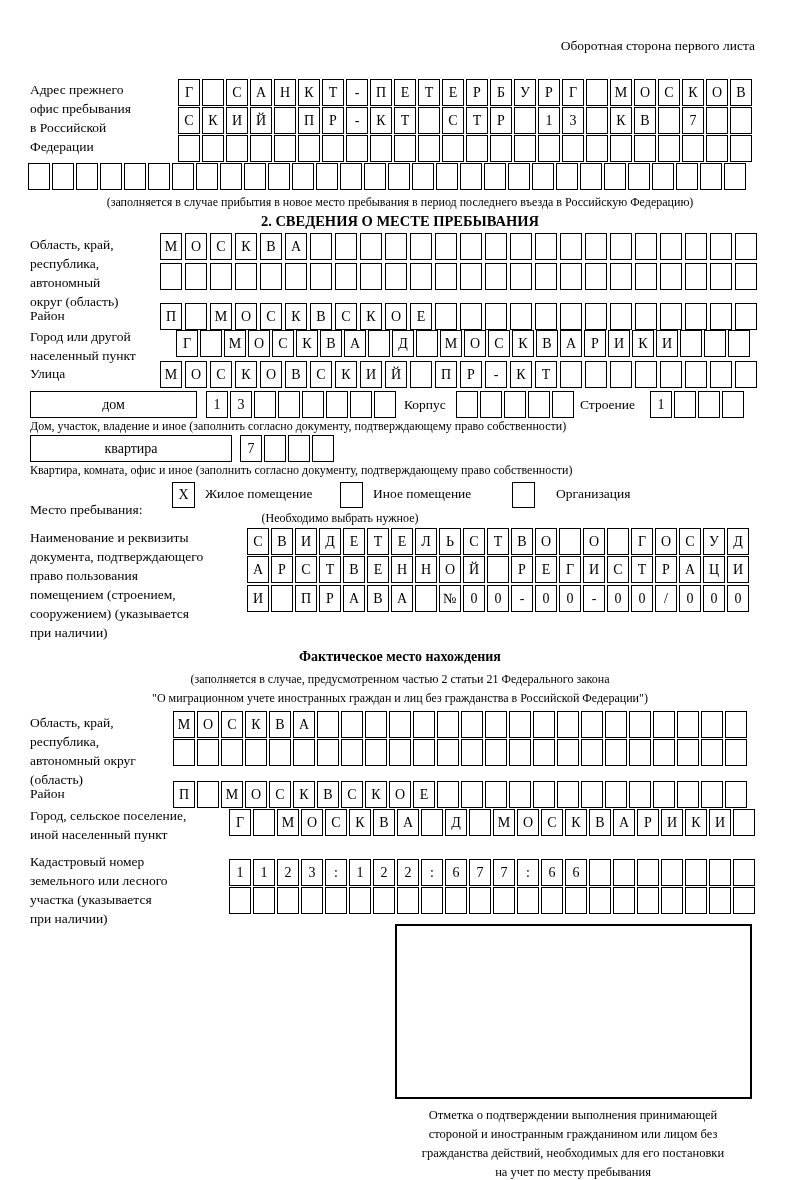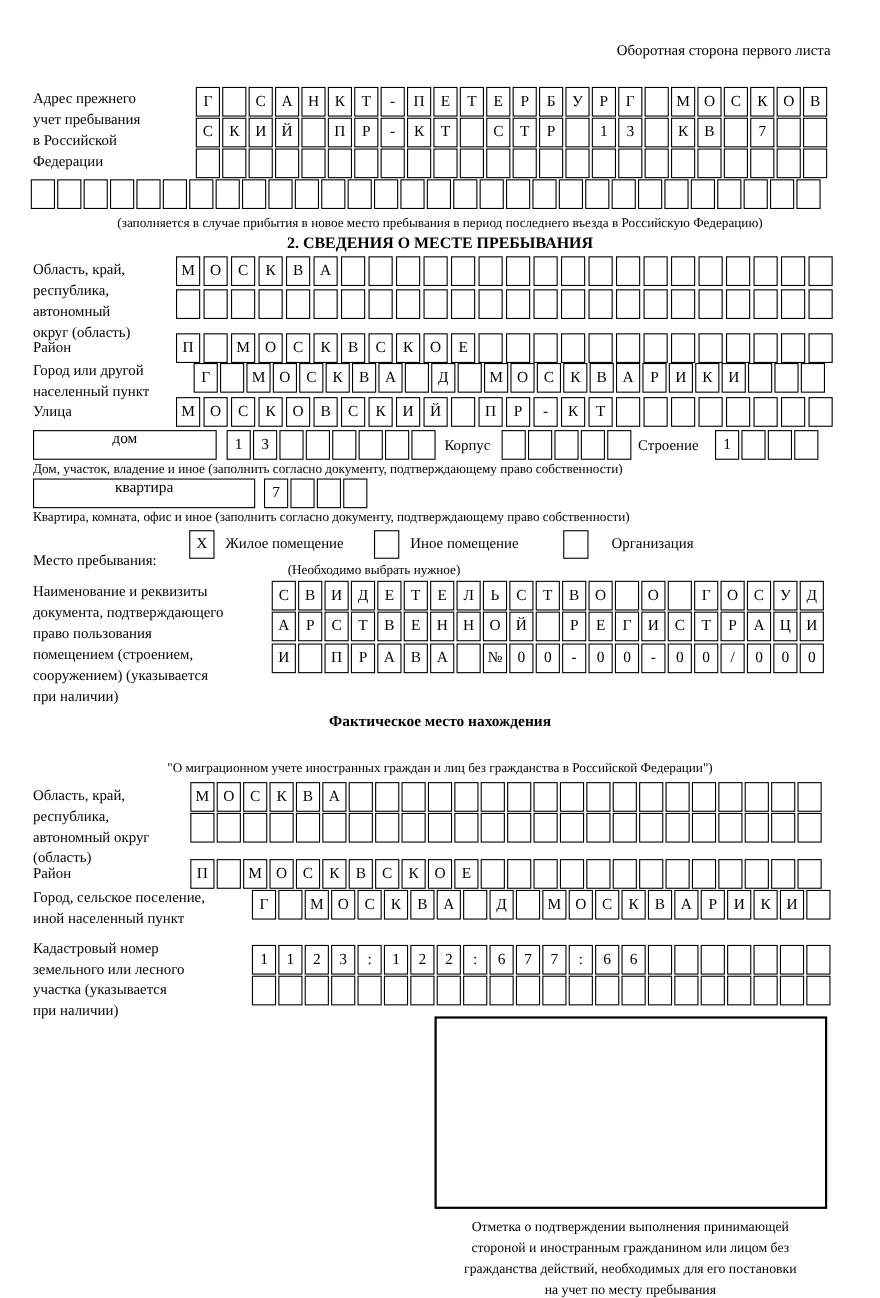--- a/index.html
+++ b/index.html
@@ -17,39 +17,39 @@
   .boxrow { position:absolute; display:flex; gap:2px; }
   .boxrow.g3 { gap:3px; }
   .cbox {
     flex:0 0 auto; width:22px; height:27px;
     border:1.8px solid #000; background:#fff;
     display:flex; align-items:center; justify-content:center;
     font-size:14px; font-family:"Liberation Serif", serif;
   }
   .wide-rect {
     border:1.8px solid #000; height:27px; background:#fff;
-    display:flex; justify-content:center; font-size:14px;
+    display:flex; align-items:center; justify-content:center; font-size:14px;
   }
   .checkbox {
     width:23px; height:26px; border:1.8px solid #000; background:#fff;
     display:flex; align-items:center; justify-content:center; font-size:14px;
   }
   .inline-label { font-size:13.5px; }
   .stamp-rect { border:2px solid #000; background:#fff; }
   .center { text-align:center; }
 </style>
 </head>
 <body>
 
 <div class="page">
 
   <div class="abs" style="top:22px; right:45px; font-size:13.5px;">Оборотная сторона первого листа</div>
 
   <div class="abs lbl" style="top:64px; left:30px; width:150px;">Адрес прежнего
-учет пребывания
+офис пребывания
 в Российской
 Федерации</div>
   <div class="boxrow" style="top:63px; left:178px;">
       <span class="cbox">Г</span>
       <span class="cbox"></span>
       <span class="cbox">С</span>
       <span class="cbox">А</span>
       <span class="cbox">Н</span>
       <span class="cbox">К</span>
       <span class="cbox">Т</span>
@@ -427,20 +427,21 @@
       <span class="cbox">-</span>
       <span class="cbox">0</span>
       <span class="cbox">0</span>
       <span class="cbox">/</span>
       <span class="cbox">0</span>
       <span class="cbox">0</span>
       <span class="cbox">0</span>
     </div>
 
   <div class="abs title center" style="top:633px; left:0; width:800px; font-size:14px;">Фактическое место нахождения</div>
+  <div class="abs note center" style="top:656px; left:0; width:800px;">(заполняется в случае, предусмотренном частью 2 статьи 21 Федерального закона</div>
   <div class="abs note center" style="top:675px; left:0; width:800px;">"О миграционном учете иностранных граждан и лиц без гражданства в Российской Федерации")</div>
 
   <div class="abs lbl" style="top:697px; left:30px; width:150px;">Область, край,
 республика,
 автономный округ
 (область)</div>
   <div class="boxrow" style="top:695px; left:173px;">
       <span class="cbox">М</span>
       <span class="cbox">О</span>
       <span class="cbox">С</span>

